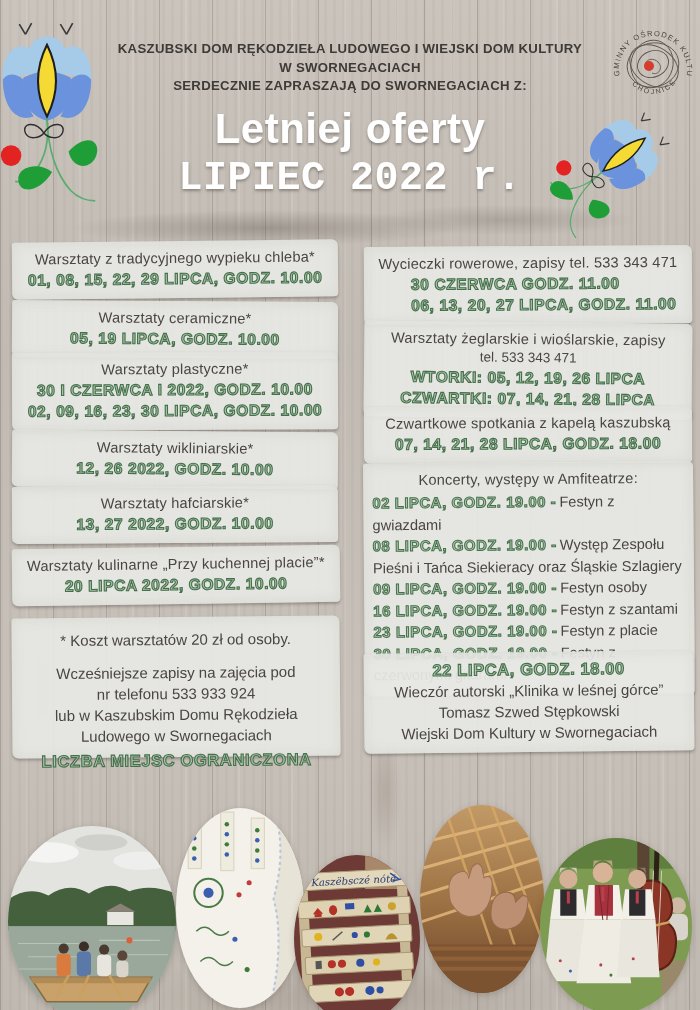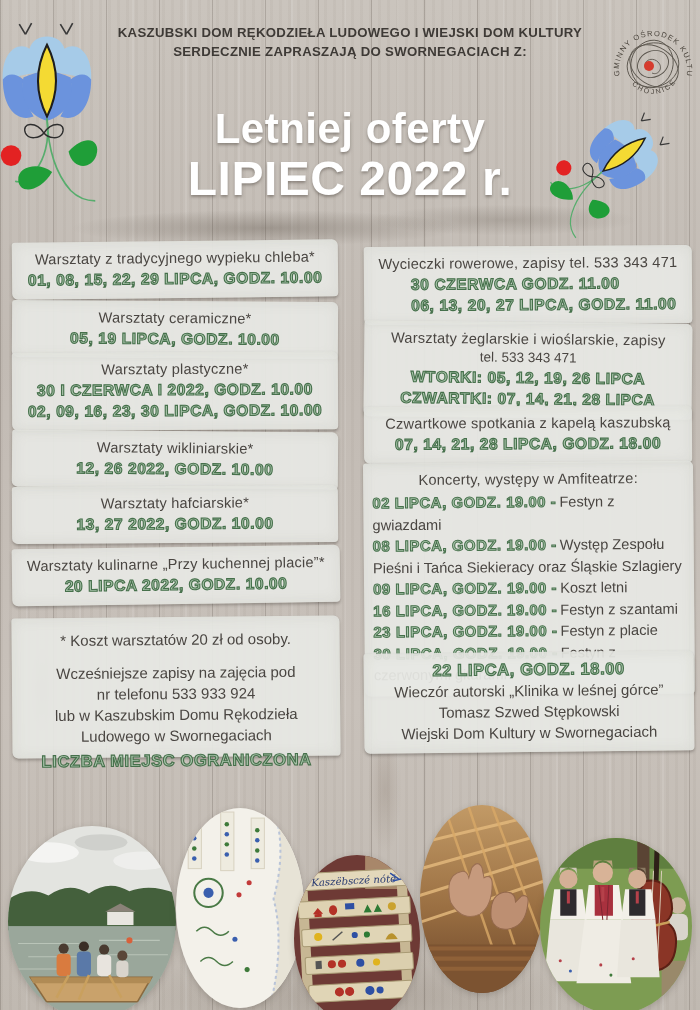--- a/index.html
+++ b/index.html
@@ -11,26 +11,26 @@
       radial-gradient(ellipse 190px 22px at 72% 220px, rgba(70,60,50,0.20), transparent 70%),
       radial-gradient(ellipse 20px 70px at 92% 430px, rgba(100,82,66,0.28), transparent 70%),
       radial-gradient(ellipse 16px 60px at 6% 690px, rgba(100,82,66,0.22), transparent 70%),
       radial-gradient(ellipse 24px 90px at 55% 790px, rgba(100,82,66,0.18), transparent 70%),
       radial-gradient(ellipse 300px 60px at 50% 995px, rgba(90,75,62,0.18), transparent 75%),
       repeating-linear-gradient(90deg, rgba(72,62,54,0.22) 0 1.5px, transparent 1.5px 53px),
       repeating-linear-gradient(90deg, transparent 0 26px, rgba(255,255,255,0.10) 26px 28px, transparent 28px 53px),
       repeating-linear-gradient(90deg, rgba(120,108,96,0.06) 0 3px, transparent 3px 9px),
       linear-gradient(180deg,#cac4bd 0%,#c2bbb4 35%,#c8c1ba 70%,#c0b9b1 100%);
   }
-  .hdr{position:absolute;left:0;top:24px;width:700px;text-align:center;color:#3e3a36;
+  .hdr{position:absolute;left:0;top:40px;width:700px;text-align:center;color:#3e3a36;
        font-size:13.2px;font-weight:600;letter-spacing:0.3px;line-height:18.5px;}
   .main-title{position:absolute;left:0;top:104px;width:700px;text-align:center;color:#ffffff;
        font-weight:800;letter-spacing:0.5px;text-shadow:0 2px 3px rgba(92,86,78,0.55);}
   .main-title .t1{font-size:42px;line-height:50px;}
-  .main-title .t2{font-size:48px;line-height:50px;}
+  .main-title .t2{font-size:40px;line-height:50px;font-family:Liberation Mono, monospace;}
   .pbox{
     position:absolute;box-sizing:border-box;background:rgba(231,232,227,0.94);
     border-radius:3px 6px 4px 6px;
     box-shadow:0 2px 3px rgba(60,54,48,0.35), inset 0 0 14px rgba(130,128,118,0.12);
     text-align:center;padding:7px 9px 9px;color:#4a4642;
   }
   .btitle{font-size:14.6px;line-height:20px;color:#4a4642;letter-spacing:0.2px;}
   .bsub{font-size:13.5px;line-height:18px;color:#4a4642;}
   .gtxt{
     font-weight:700;font-size:15.5px;line-height:21px;letter-spacing:0.6px;
@@ -105,20 +105,21 @@
         <textPath href="#arcTop" startOffset="2">GMINNY OŚRODEK KULTURY</textPath>
       </text>
       <text font-size="7" letter-spacing="2" fill="#4c463e" font-family="Liberation Sans, sans-serif">
         <textPath href="#arcBottom" startOffset="3">CHOJNICE</textPath>
       </text>
     </svg>
   </div>
 
   <div class="hdr">
     <div>KASZUBSKI DOM RĘKODZIEŁA LUDOWEGO I WIEJSKI DOM KULTURY</div>
+    <div>W SWORNEGACIACH</div>
     <div>SERDECZNIE ZAPRASZAJĄ DO SWORNEGACIACH Z:</div>
   </div>
 
   <div class="main-title">
     <div class="t1">Letniej oferty</div>
     <div class="t2">LIPIEC 2022 r.</div>
   </div>
 
   <div class="pbox" style="left:12px;top:241px;width:326px;transform:rotate(-0.6deg);">
     <div class="btitle">Warsztaty z tradycyjnego wypieku chleba*</div>
@@ -176,21 +177,21 @@
 
   <div class="pbox" style="left:364px;top:406px;width:328px;transform:rotate(-0.3deg);">
     <div class="btitle">Czwartkowe spotkania z kapelą kaszubską</div>
     <div class="gtxt">07, 14, 21, 28 LIPCA, GODZ. 18.00</div>
   </div>
 
   <div class="pbox events" style="left:364px;top:462px;width:330px;transform:rotate(-0.5deg);">
     <div class="btitle" style="text-align:center;margin-bottom:3px;">Koncerty, występy w Amfiteatrze:</div>
     <div><span class="gtxt">02 LIPCA, GODZ. 19.00 -</span><span class="darktext">Festyn z gwiazdami</span></div>
     <div><span class="gtxt">08 LIPCA, GODZ. 19.00 -</span><span class="darktext">Występ Zespołu Pieśni i Tańca Siekieracy oraz Śląskie Szlagiery</span></div>
-    <div><span class="gtxt">09 LIPCA, GODZ. 19.00 -</span><span class="darktext">Koszt letni</span></div>
+    <div><span class="gtxt">09 LIPCA, GODZ. 19.00 -</span><span class="darktext">Festyn osoby</span></div>
     <div><span class="gtxt">16 LIPCA, GODZ. 19.00 -</span><span class="darktext">Festyn z szantami</span></div>
     <div><span class="gtxt">23 LIPCA, GODZ. 19.00 -</span><span class="darktext">Festyn z placie</span></div>
     <div><span class="gtxt">30 LIPCA, GODZ. 19.00 -</span><span class="darktext">Festyn z czerwonymi gitarami</span></div>
   </div>
 
   <div class="pbox" style="left:364px;top:652px;width:330px;transform:rotate(-0.6deg);">
     <div class="gtxt big">22 LIPCA, GODZ. 18.00</div>
     <div class="note">Wieczór autorski „Klinika w leśnej górce”</div>
     <div class="note">Tomasz Szwed Stępkowski</div>
     <div class="note">Wiejski Dom Kultury w Swornegaciach</div>

